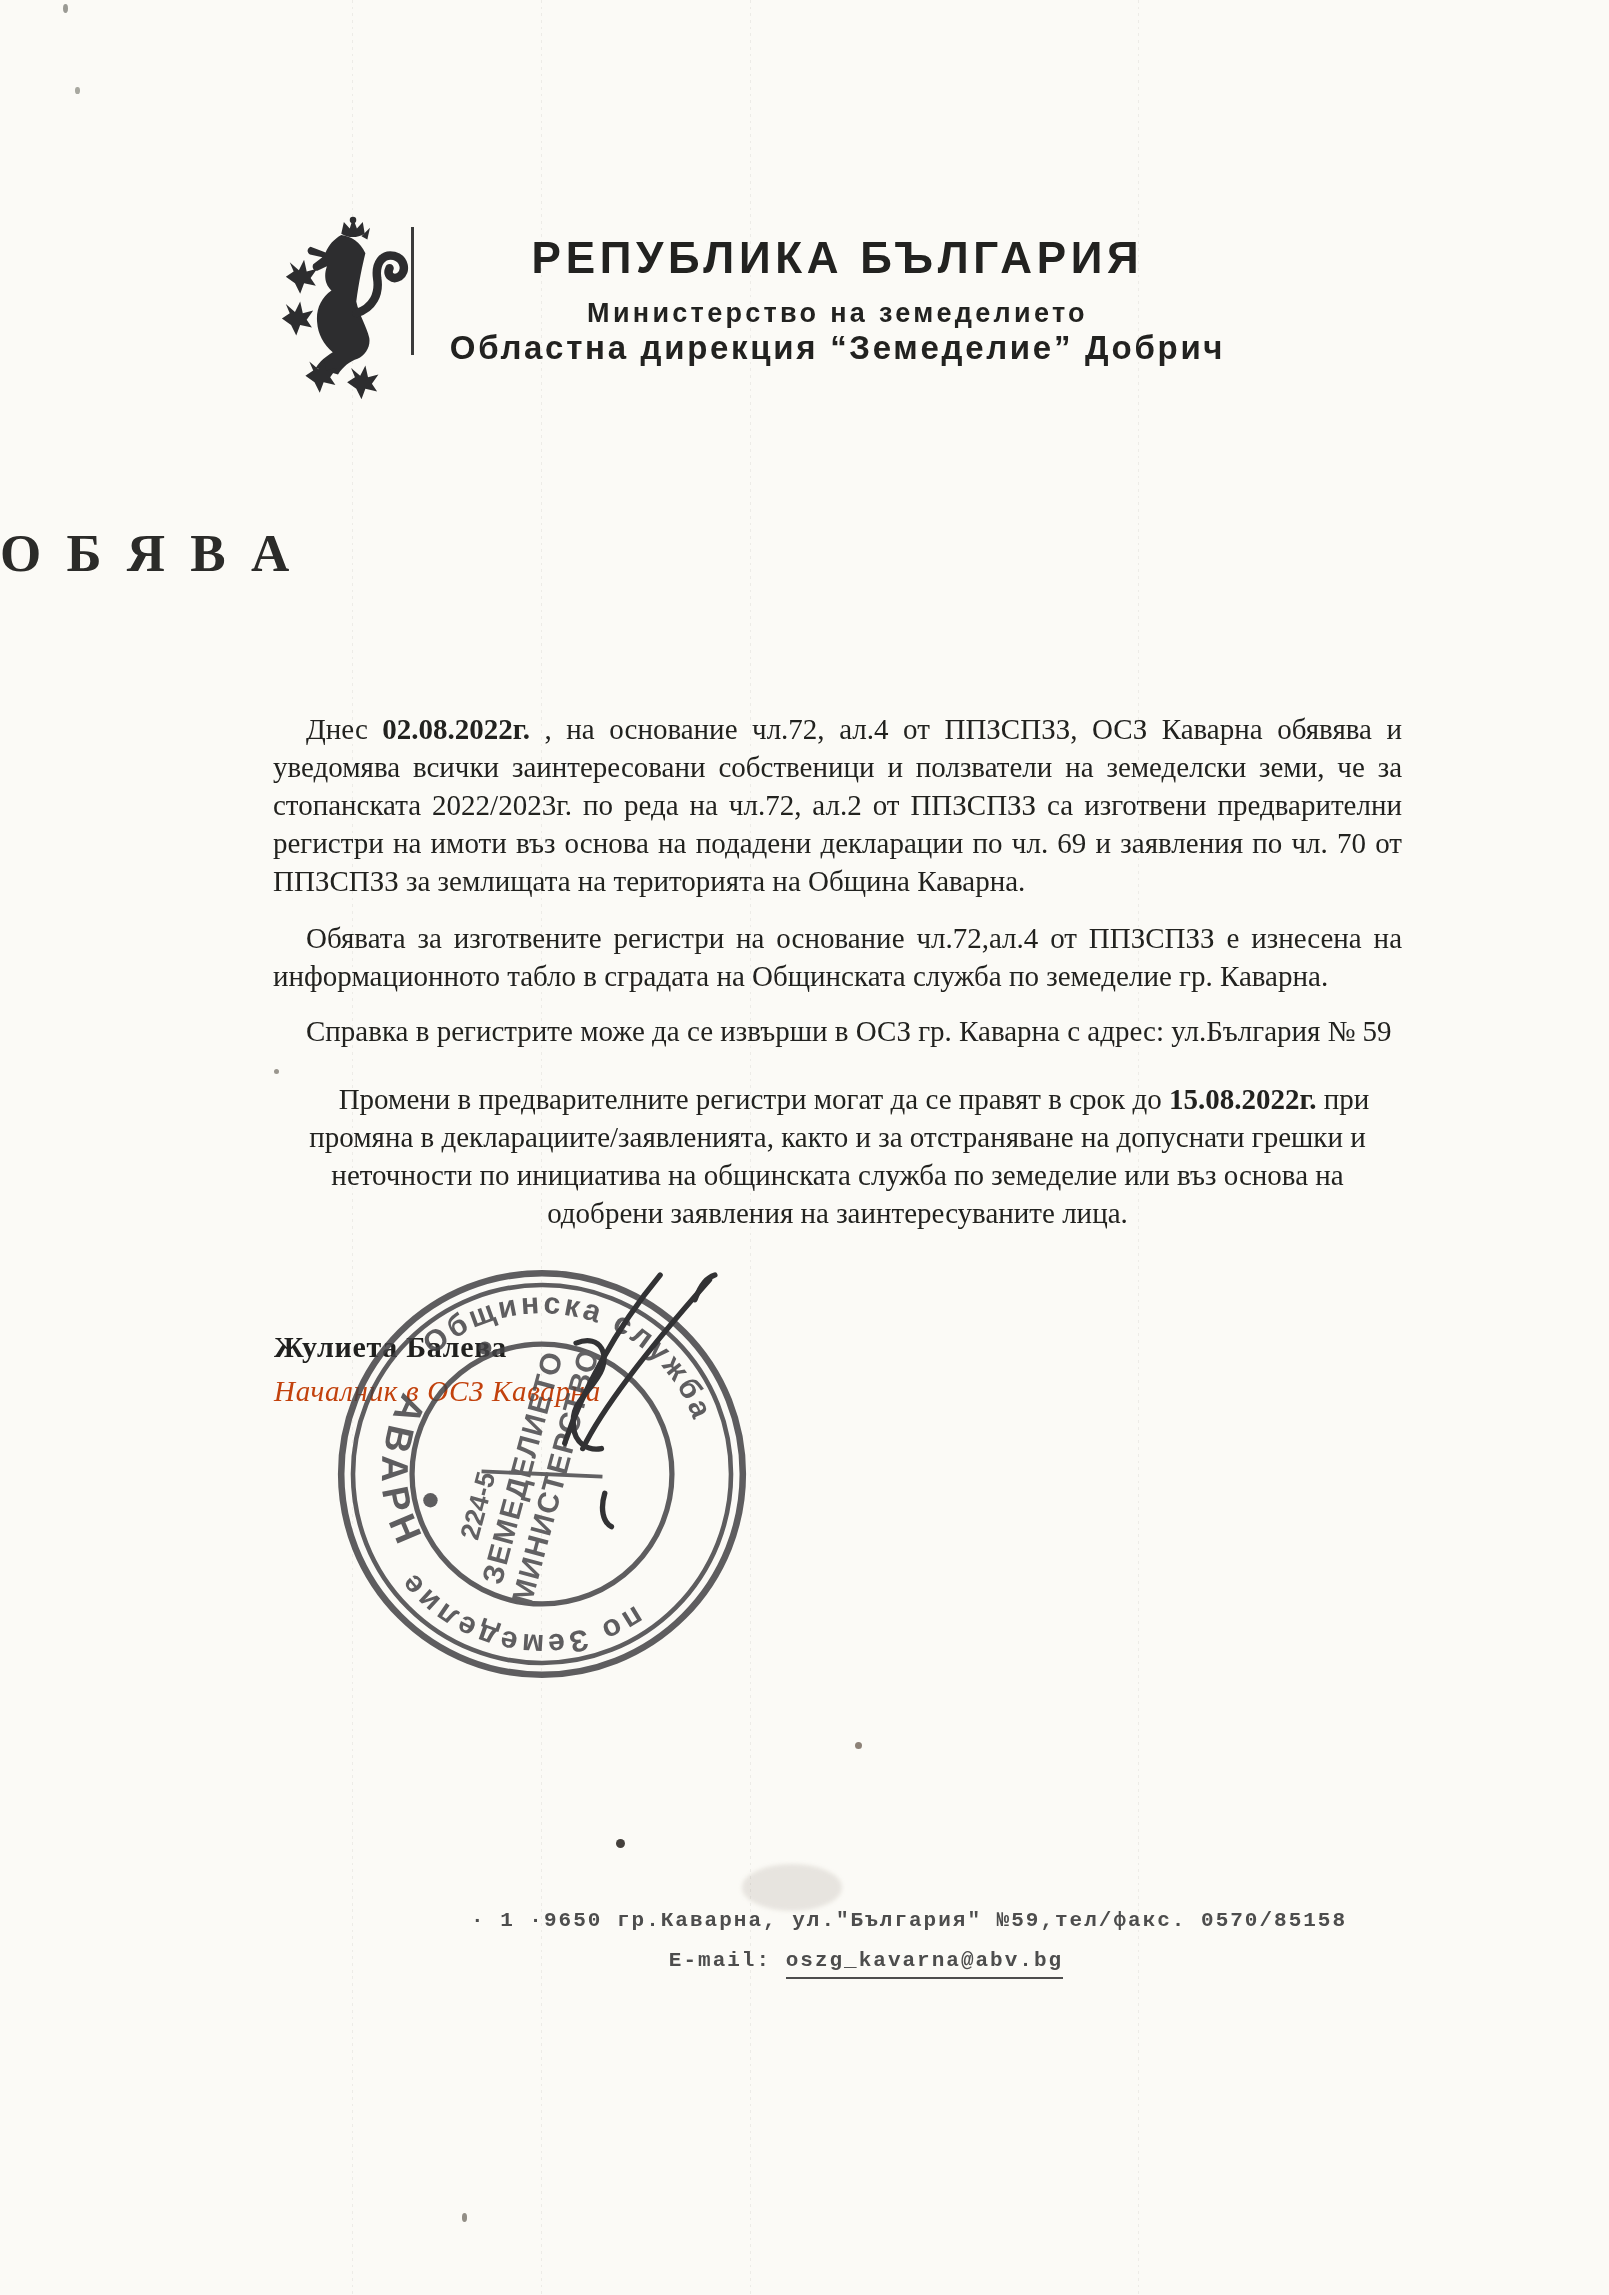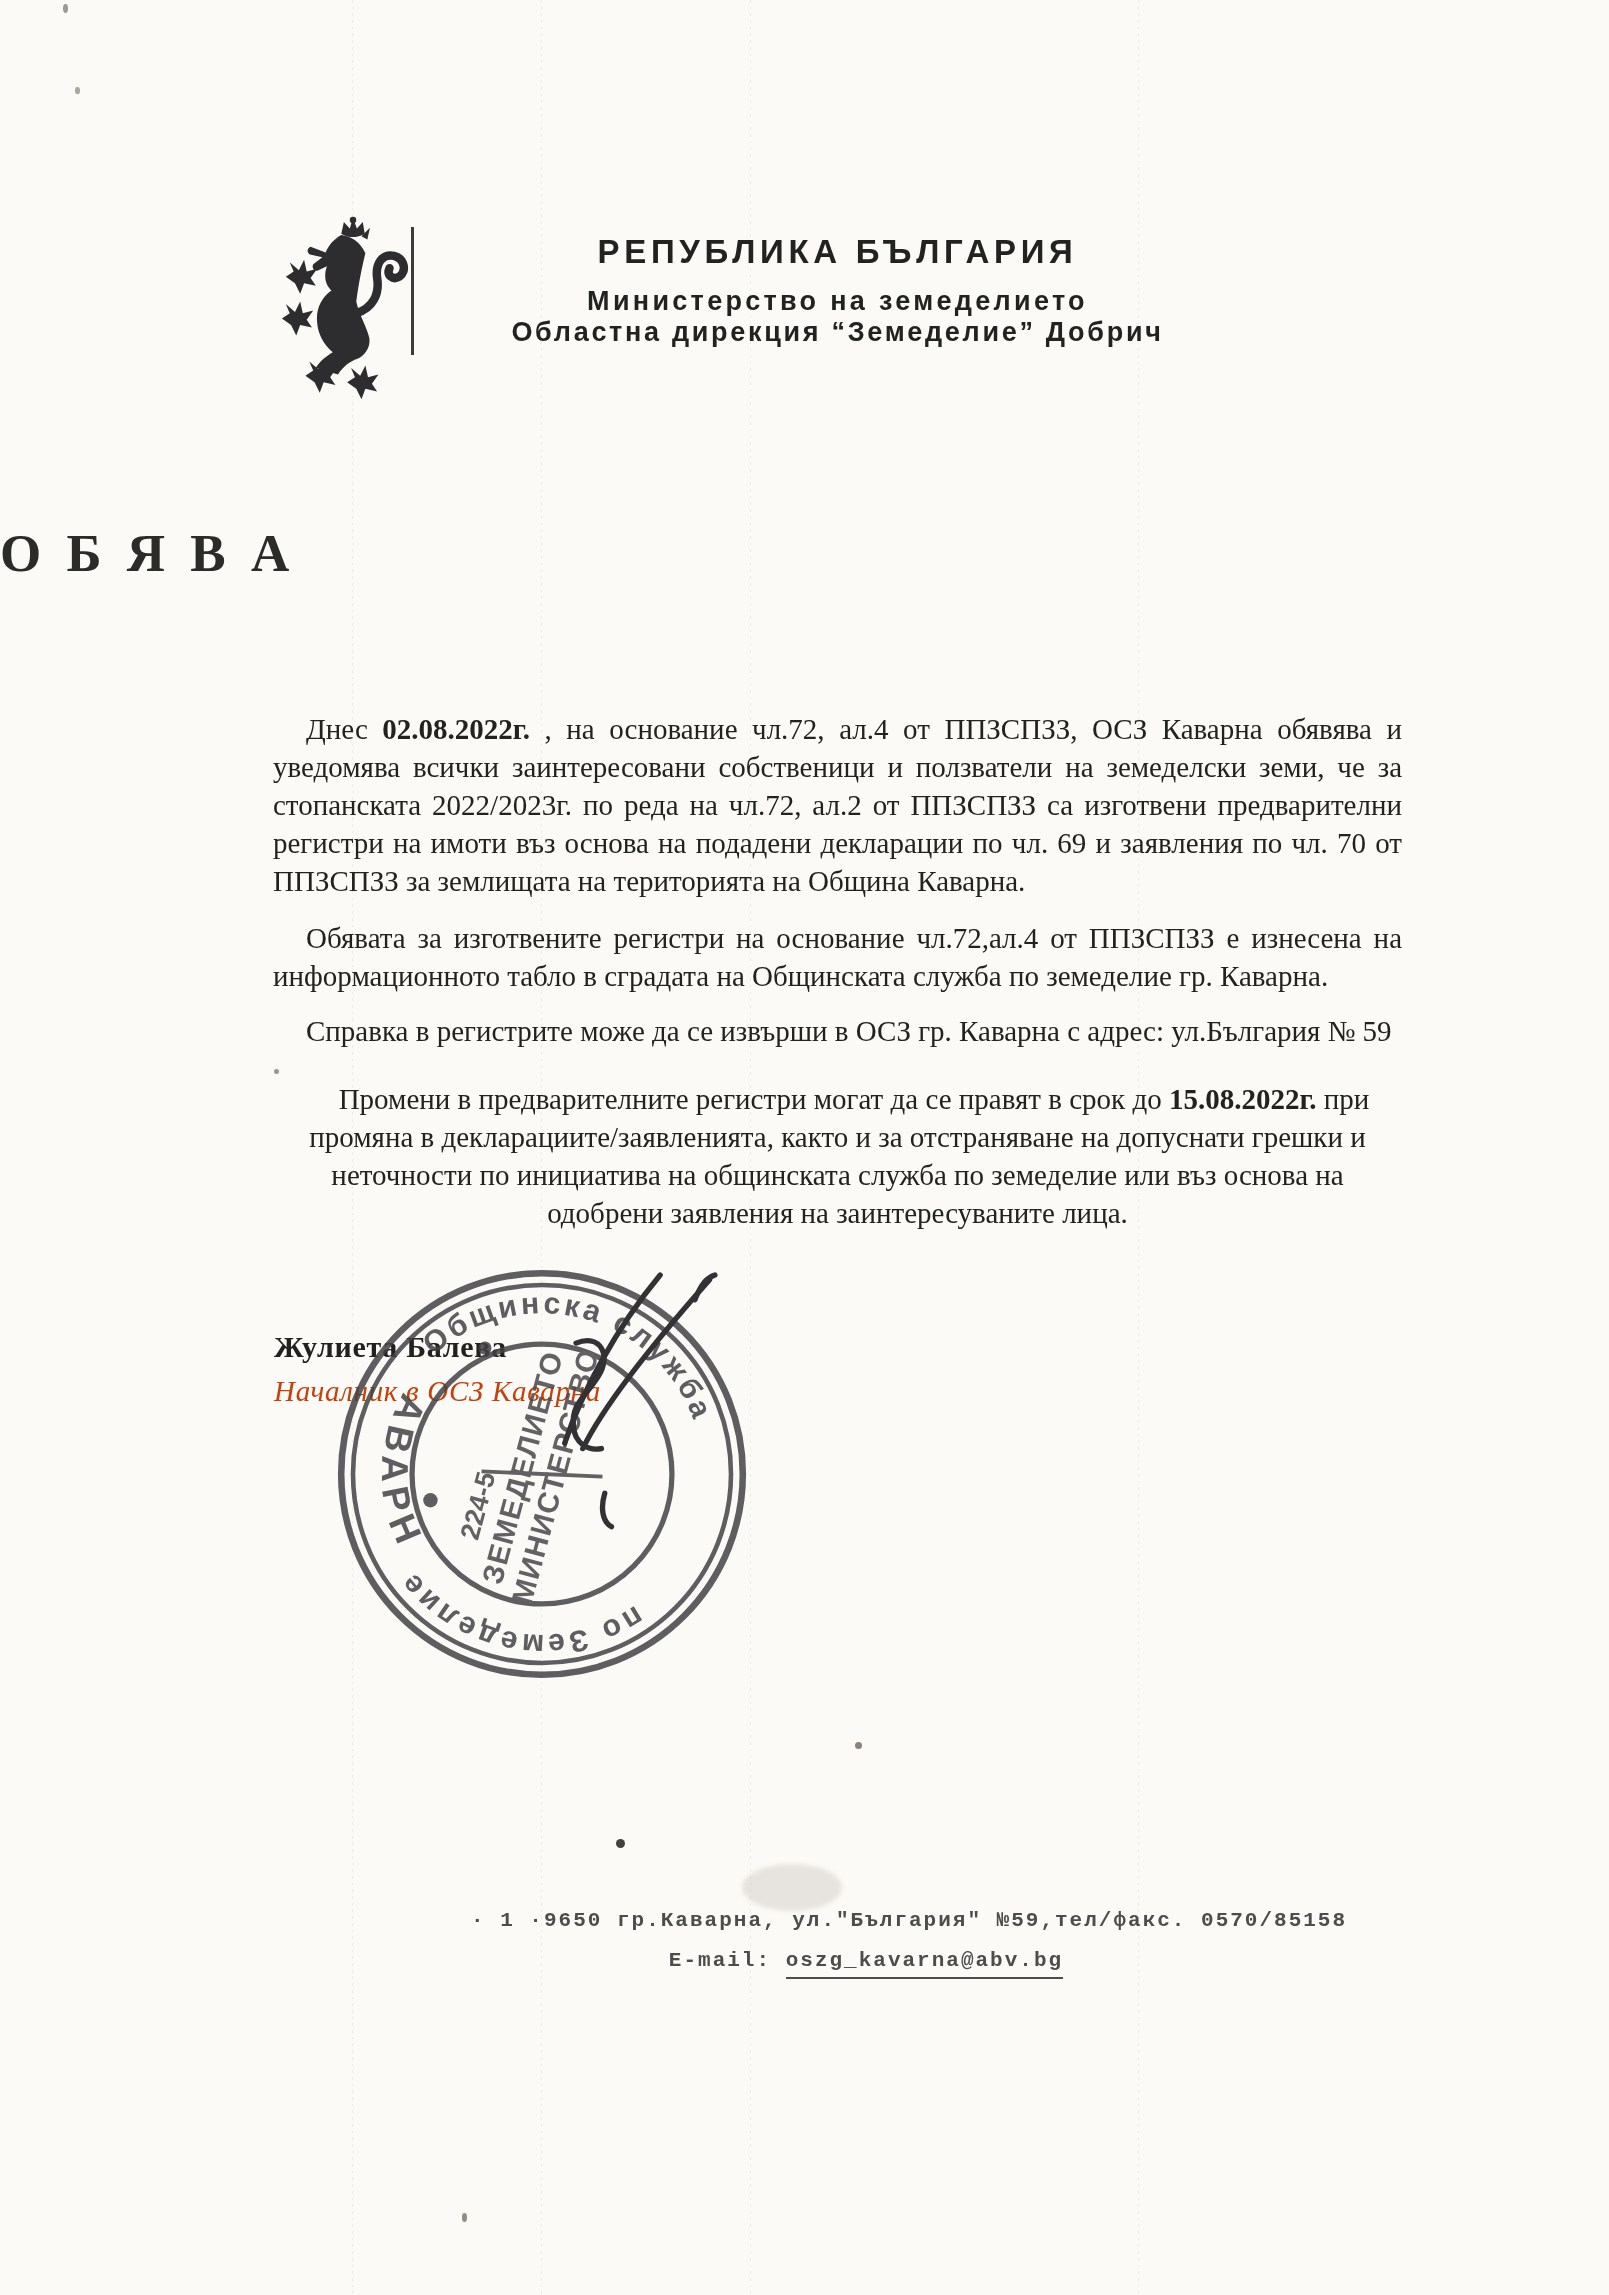--- a/index.html
+++ b/index.html
@@ -14,23 +14,23 @@
     position:absolute; top:0; bottom:0; width:1.3px; opacity:.11; pointer-events:none;
     background-image:repeating-linear-gradient(to bottom, rgba(90,85,75,.8) 0 2.7px, transparent 2.7px 6.7px);
   }
   
   .lion-svg { position:absolute; left:278px; top:215px; width:150px; height:186px; }
   .lh-divider { position:absolute; left:411px; top:227px; width:2.7px; height:128px; background:#3b3b3b; }
   .lh-text {
     position:absolute; left:433px; top:233px; width:809px; text-align:center;
     font-family:"Liberation Sans", sans-serif; font-weight:bold; color:#222220;
   }
-  .lh-l1 { font-size:33px; letter-spacing:4.7px; margin-bottom:14.7px; }
+  .lh-l1 { font-size:44px; letter-spacing:4.7px; margin-bottom:14.7px; }
   .lh-l2 { font-size:27px; letter-spacing:3.3px; }
-  .lh-l3 { font-size:27px; letter-spacing:2.7px; margin-bottom:10.7px; }
+  .lh-l3 { font-size:33px; letter-spacing:2.7px; margin-bottom:10.7px; }
   .lh-l4 { font-size:27px; letter-spacing:2.7px; transform:translateX(53px); }
   
   .doc-title {
     position:absolute; left:0; top:523px; width:1610px; text-align:left;
     font-size:53px; font-weight:bold; letter-spacing:6px; color:#2b2b29;
   }
   
   .body-text { position:absolute; left:273px; top:710px; width:1129px; }
   .para {
     font-size:29px; line-height:38px; text-align:justify; text-indent:33px; color:#22221f;

